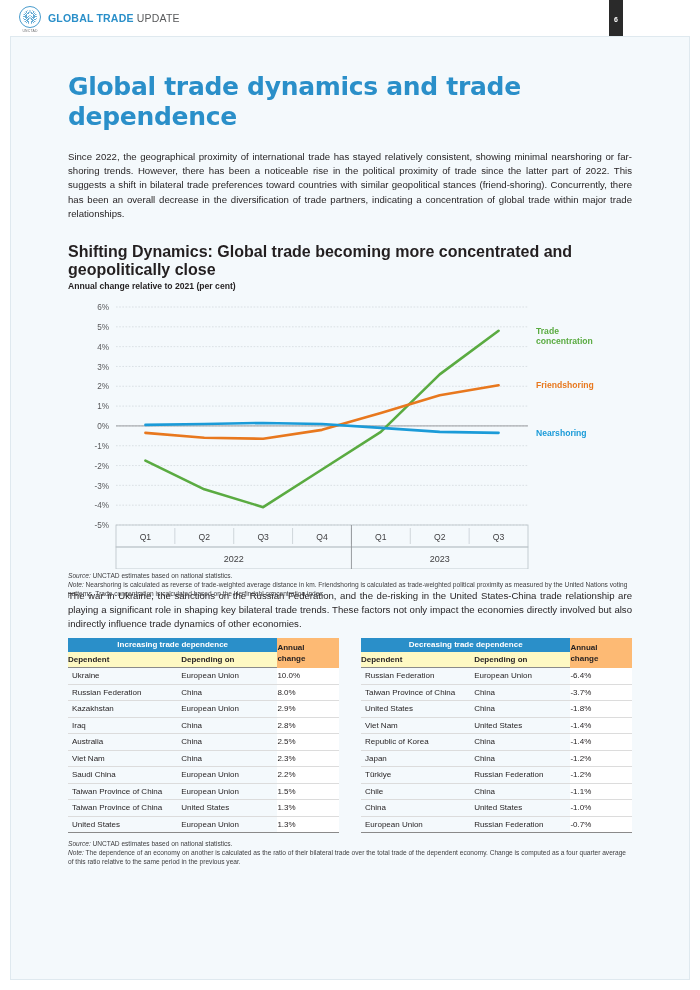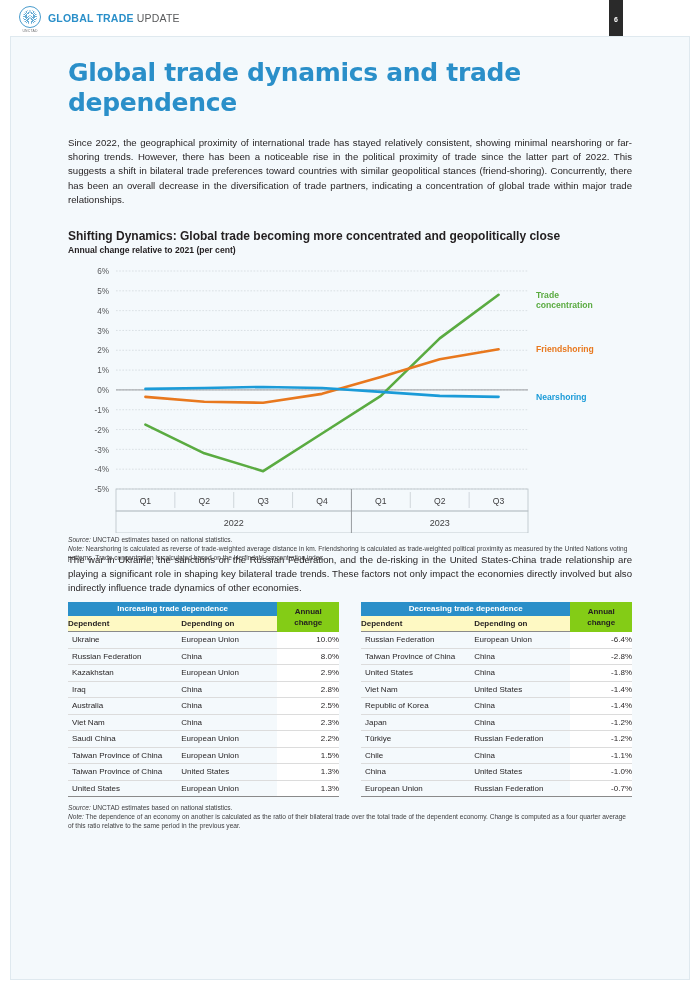--- a/index.html
+++ b/index.html
@@ -48,32 +48,32 @@
     font-size:10.5px; letter-spacing:.2px; font-weight:400; color:#58595b;
   }
   .brand b{ color:#2a8fc9; font-weight:bold; }
   .page-tab{
     position:absolute; right:3px; top:0; width:14px; height:38px;
     background:#2a2a2a; border-radius:0 0 2px 2px;
     color:#ffffff; font-size:7px; font-weight:bold;
     display:flex; align-items:center; justify-content:center;
   }
   
-  .content{ position:absolute; left:68px; top:58px; width:564px; }
+  .content{ position:absolute; left:68px; top:72px; width:564px; }
   h1.title{
     font-family:"DejaVu Sans", sans-serif;
     font-size:25px; line-height:30px; font-weight:bold;
     color:#2a8fc9; margin:0 0 18px 0; letter-spacing:-0.3px;
   }
   p.body-text{
     font-size:9.6px; line-height:14.2px; margin:0 0 6px 0;
     text-align:justify; color:#231f20;
   }
   .section-head{
-    font-size:12px; font-weight:bold; margin:0; color:#231f20;
+    font-size:16px; font-weight:bold; margin:0; color:#231f20;
   }
   .section-sub{
     font-size:8.6px; margin:2px 0 0 0; color:#231f20;font-weight:bold;
   }
   
   .chart-block{ position:relative; width:564px; height:282px; margin-top:6px; }
   .chart-svg{ display:block; }
   .src-note{ font-size:6.6px; line-height:9px; color:#414042; margin:2px 0 0 0; }
   .src-note i{ font-style:italic; }
   
@@ -81,35 +81,35 @@
     font-size:11px; font-weight:bold; margin:14px 0 6px 0; color:#231f20;
   }
   .tables-row{ display:flex; gap:22px; }
   .tbl{ width:273px; border-collapse:collapse; }
   .tbl th, .tbl td{ font-size:8px; padding:0; }
   .th-band{
     background:#2a8fc9; color:#ffffff; font-weight:bold;
     text-align:center; height:14px; font-size:8.4px;
   }
   .th-annual{
-    background:#84cc16; color:#231f20; font-weight:bold;
-    text-align:center; font-size:8.4px; width:62px;
+    background:#fdba74; color:#231f20; font-weight:bold;
+    text-align:left; font-size:8.4px; width:62px;
     line-height:11px; padding:1px 0;
   }
   .th-sub{
     background:#fef9c3; color:#231f20; font-weight:bold;
     text-align:left; font-size:8.4px; height:16px; padding-left:4px;
     border-bottom:1.4px solid #8a8a8a;
   }
   .th-sub.c2{ padding-left:4px; }
   .tbl tbody td{
     height:16.5px; border-bottom:.7px solid #dcdcdc;
     color:#231f20; font-size:8px; padding-left:4px; vertical-align:middle;
   }
-  .tbl tbody td.num{ text-align:right; padding-left:0; background:#ffffff; }
+  .tbl tbody td.num{ text-align:left; padding-left:0; background:#ffffff; }
   .tbl tbody tr:last-child td{ border-bottom:1.4px solid #8a8a8a; }
   .c-dependent{ width:110px; }
   .c-depending{ width:101px; }
 </style>
 </head>
 <body>
 
 <div class="header">
   <div class="logo-wrap">
     <div class="un-logo"></div>
@@ -296,21 +296,21 @@
       </thead>
       <tbody id="dec-body">
           <tr>
             <td class="c-dependent">Russian Federation</td>
             <td class="c-depending">European Union</td>
             <td class="num">-6.4%</td>
           </tr>
           <tr>
             <td class="c-dependent">Taiwan Province of China</td>
             <td class="c-depending">China</td>
-            <td class="num">-2.8%</td>
+            <td class="num">-3.7%</td>
           </tr>
           <tr>
             <td class="c-dependent">United States</td>
             <td class="c-depending">China</td>
             <td class="num">-1.8%</td>
           </tr>
           <tr>
             <td class="c-dependent">Viet Nam</td>
             <td class="c-depending">United States</td>
             <td class="num">-1.4%</td>

